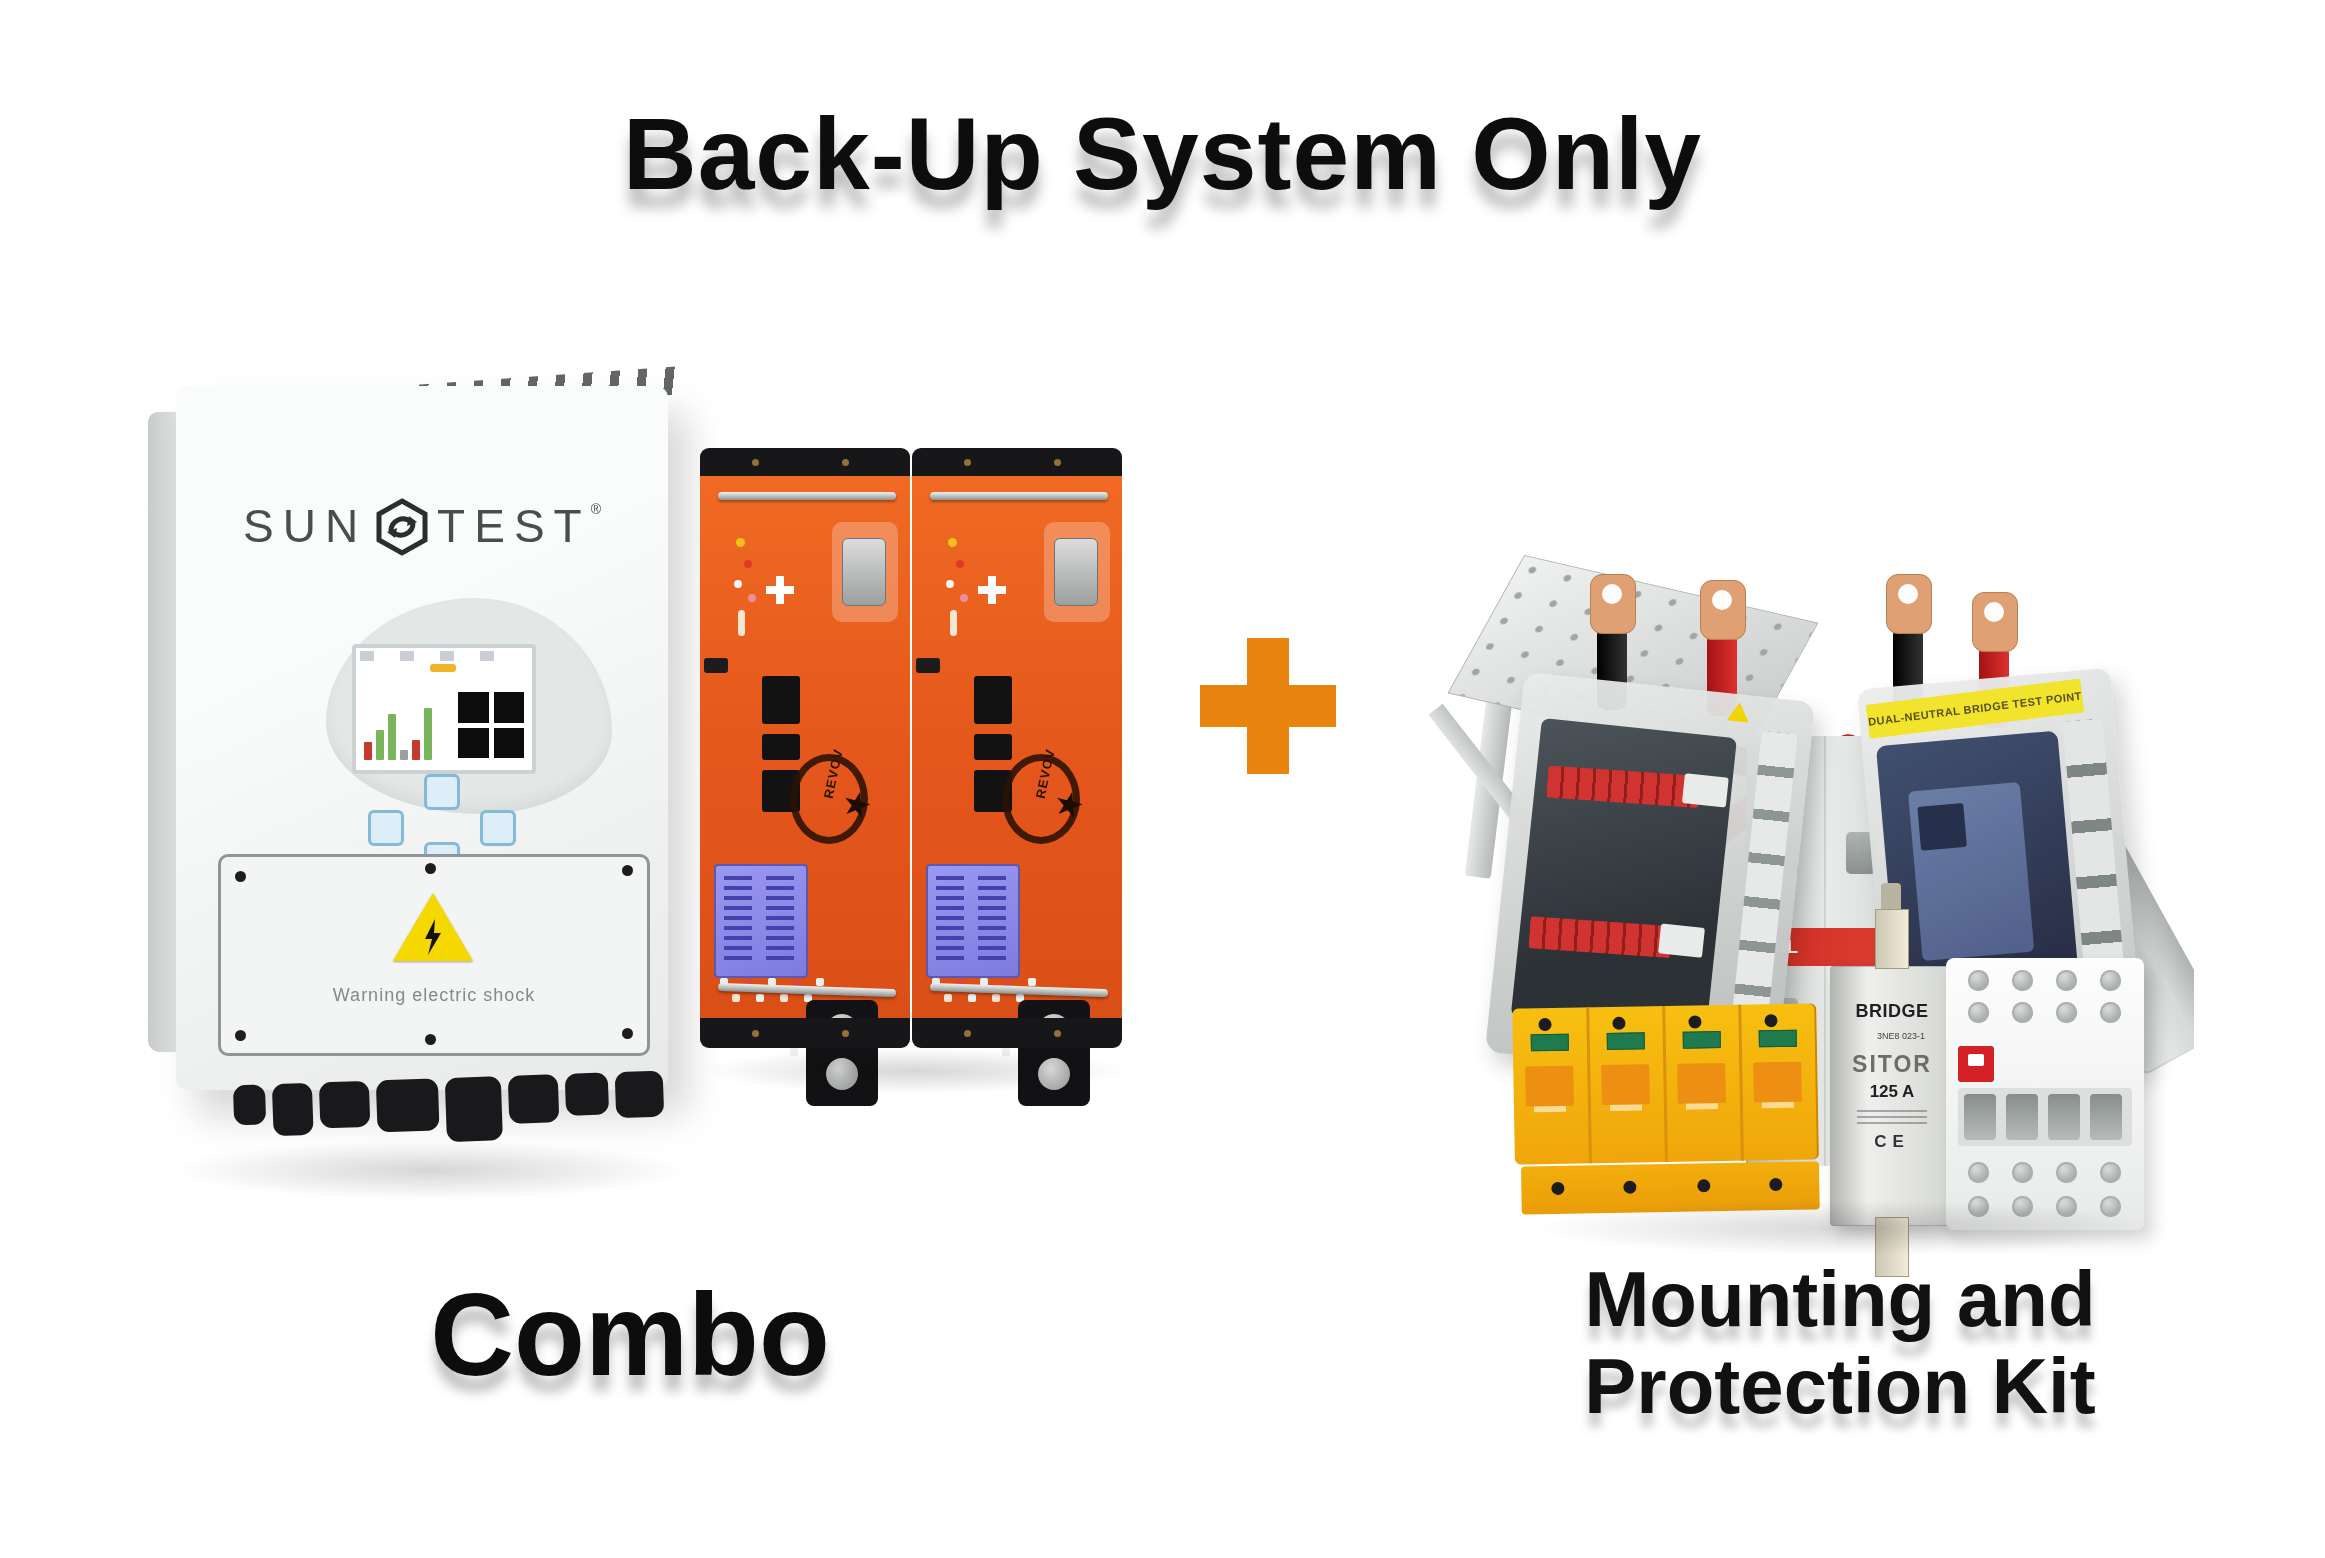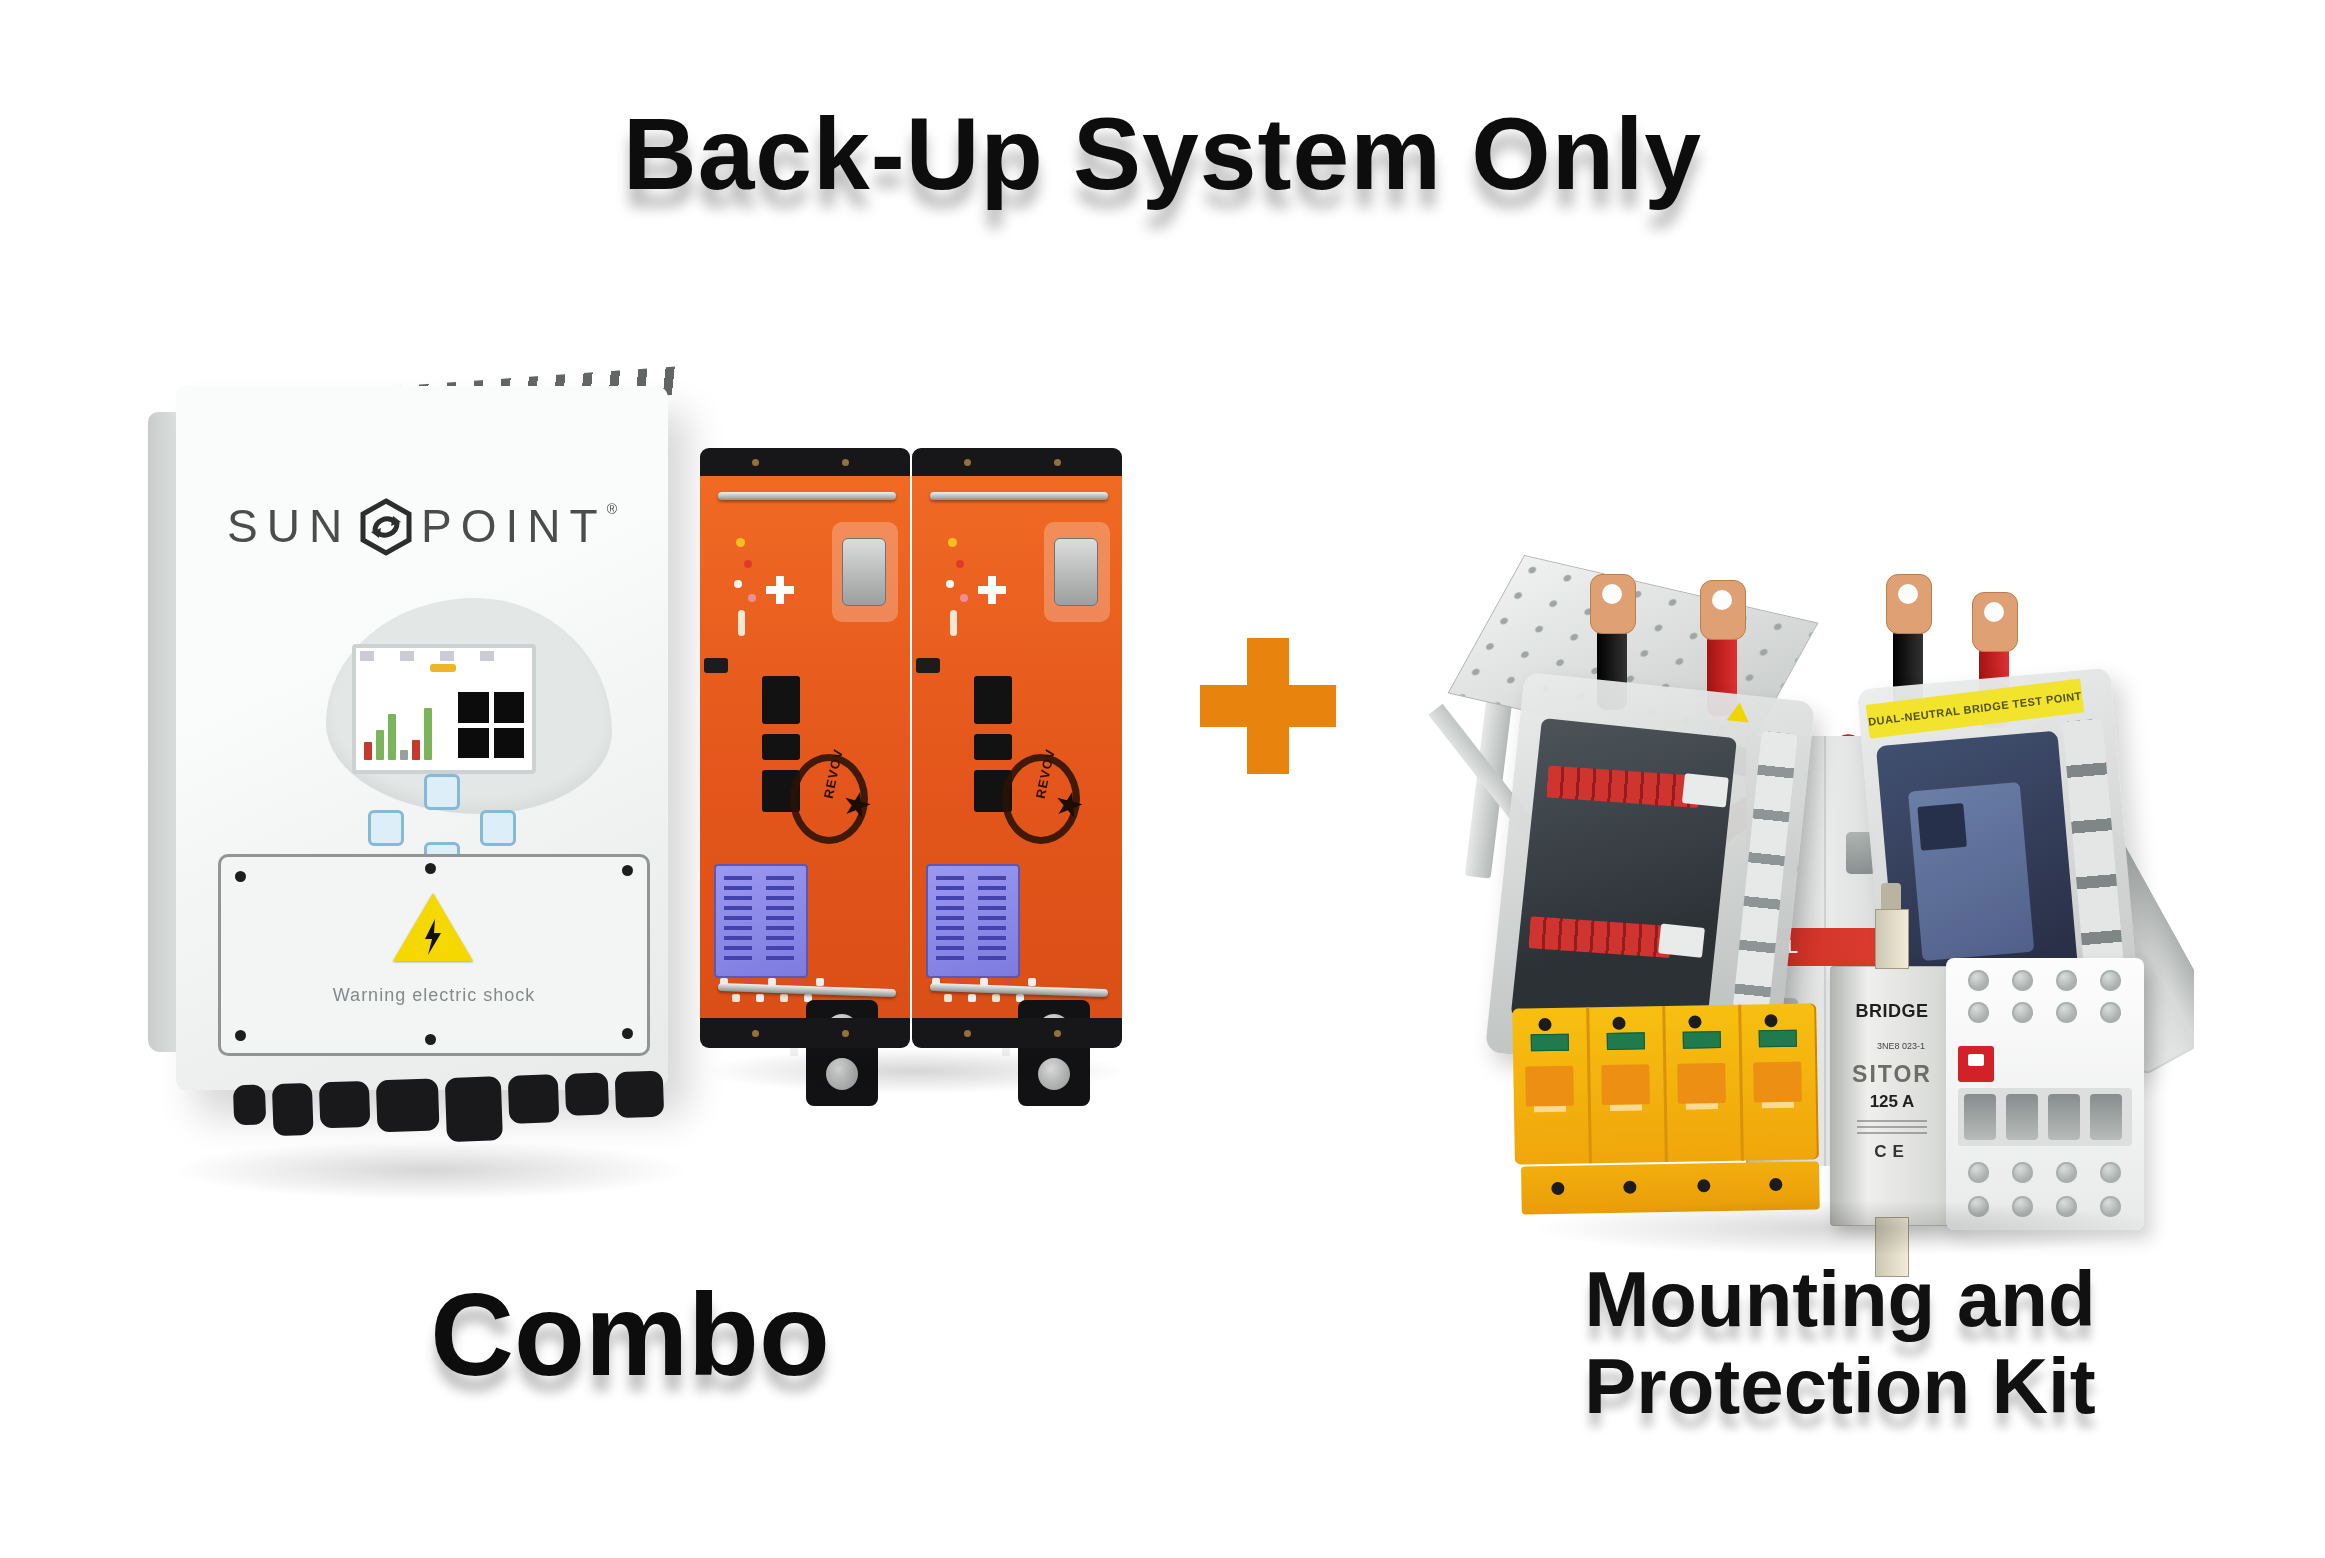--- a/index.html
+++ b/index.html
@@ -165,21 +165,21 @@
   .spd-rail{position:absolute;left:6px;bottom:0;width:298px;height:48px;border-radius:4px;
             background:linear-gradient(180deg,#f3ae0c,#e99d0a);}
 
   .fuse{position:absolute;left:352px;top:428px;width:122px;height:258px;border:1px solid #97999596;border-radius:4px;
         background:linear-gradient(90deg,#b3b5b1,#eff0ee 30%,#d4d6d2);box-shadow:6px 8px 16px rgba(0,0,0,.18);}
   .fz-blade{position:absolute;left:44px;width:32px;height:58px;border:1px solid #a39a80;
             background:linear-gradient(90deg,#cdc8b4,#f1ebd8);}
   .fz-screw{position:absolute;left:50px;top:-84px;width:20px;height:30px;background:#b9b4a0;border-radius:4px;}
   .fz-text{position:absolute;left:0;top:34px;width:100%;text-align:center;color:#1f1f1f;}
   .fz-brand{font-size:18px;font-weight:bold;letter-spacing:.5px;}
-  .fz-model{font-size:9px;color:#444;margin-top:19px;padding-left:18px;}
+  .fz-model{font-size:9px;color:#444;margin-top:9px;padding-left:18px;}
   .fz-series{font-size:23px;font-weight:bold;color:#6d6d68;letter-spacing:2px;margin-top:10px;}
   .fz-rating{font-size:17px;font-weight:bold;margin-top:4px;}
   .fz-lines{margin:8px auto 0;width:70px;height:14px;
             background:repeating-linear-gradient(180deg,#777 0 2px,transparent 2px 6px);opacity:.6;}
   .fz-cert{font-size:17px;font-weight:bold;color:#333;margin-top:8px;letter-spacing:6px;}
 
   .breaker{position:absolute;left:468px;top:420px;width:198px;height:272px;border-radius:8px;
            background:linear-gradient(180deg,#fdfdfd,#e8eae9);box-shadow:8px 10px 18px rgba(0,0,0,.16);}
   .bk-scr{position:absolute;width:21px;height:21px;border-radius:50%;
           background:radial-gradient(circle at 38% 32%,#d9dddc,#8f9594);box-shadow:inset 0 0 0 2px #aab0af;}
@@ -202,21 +202,21 @@
     <div class="inv-fins"></div>
     <div class="inv-side"></div>
     <div class="inv-face">
       <div class="inv-brand">
         <span>SUN</span><svg width="58" height="58" viewBox="0 0 58 58">
             <polygon points="29,3 52,16 52,42 29,55 6,42 6,16" fill="none" stroke="#2c2e2d" stroke-width="5"></polygon>
             <path d="M18 33 a12 12 0 0 1 20 -9" fill="none" stroke="#2c2e2d" stroke-width="5"></path>
             <path d="M40 25 a12 12 0 0 1 -20 9" fill="none" stroke="#2c2e2d" stroke-width="5"></path>
             <polygon points="36,18 44,24 34,28" fill="#2c2e2d"></polygon>
             <polygon points="22,40 14,34 24,30" fill="#2c2e2d"></polygon>
-          </svg><span>POINT</span><sup>®</sup>
+          </svg><span>TEST</span><sup>®</sup>
       </div>
       <div class="inv-blob"></div>
       <div class="inv-lcd">
         <div class="lcd-top"></div>
         <div class="lcd-sun"></div>
         <div class="lcd-bars">
           <div class="bar" style="height:18px;background:#c43b2c"></div>
           <div class="bar" style="height:30px;background:#7ab55c"></div>
           <div class="bar" style="height:46px;background:#7ab55c"></div>
           <div class="bar" style="height:10px;background:#9aa09f"></div>

